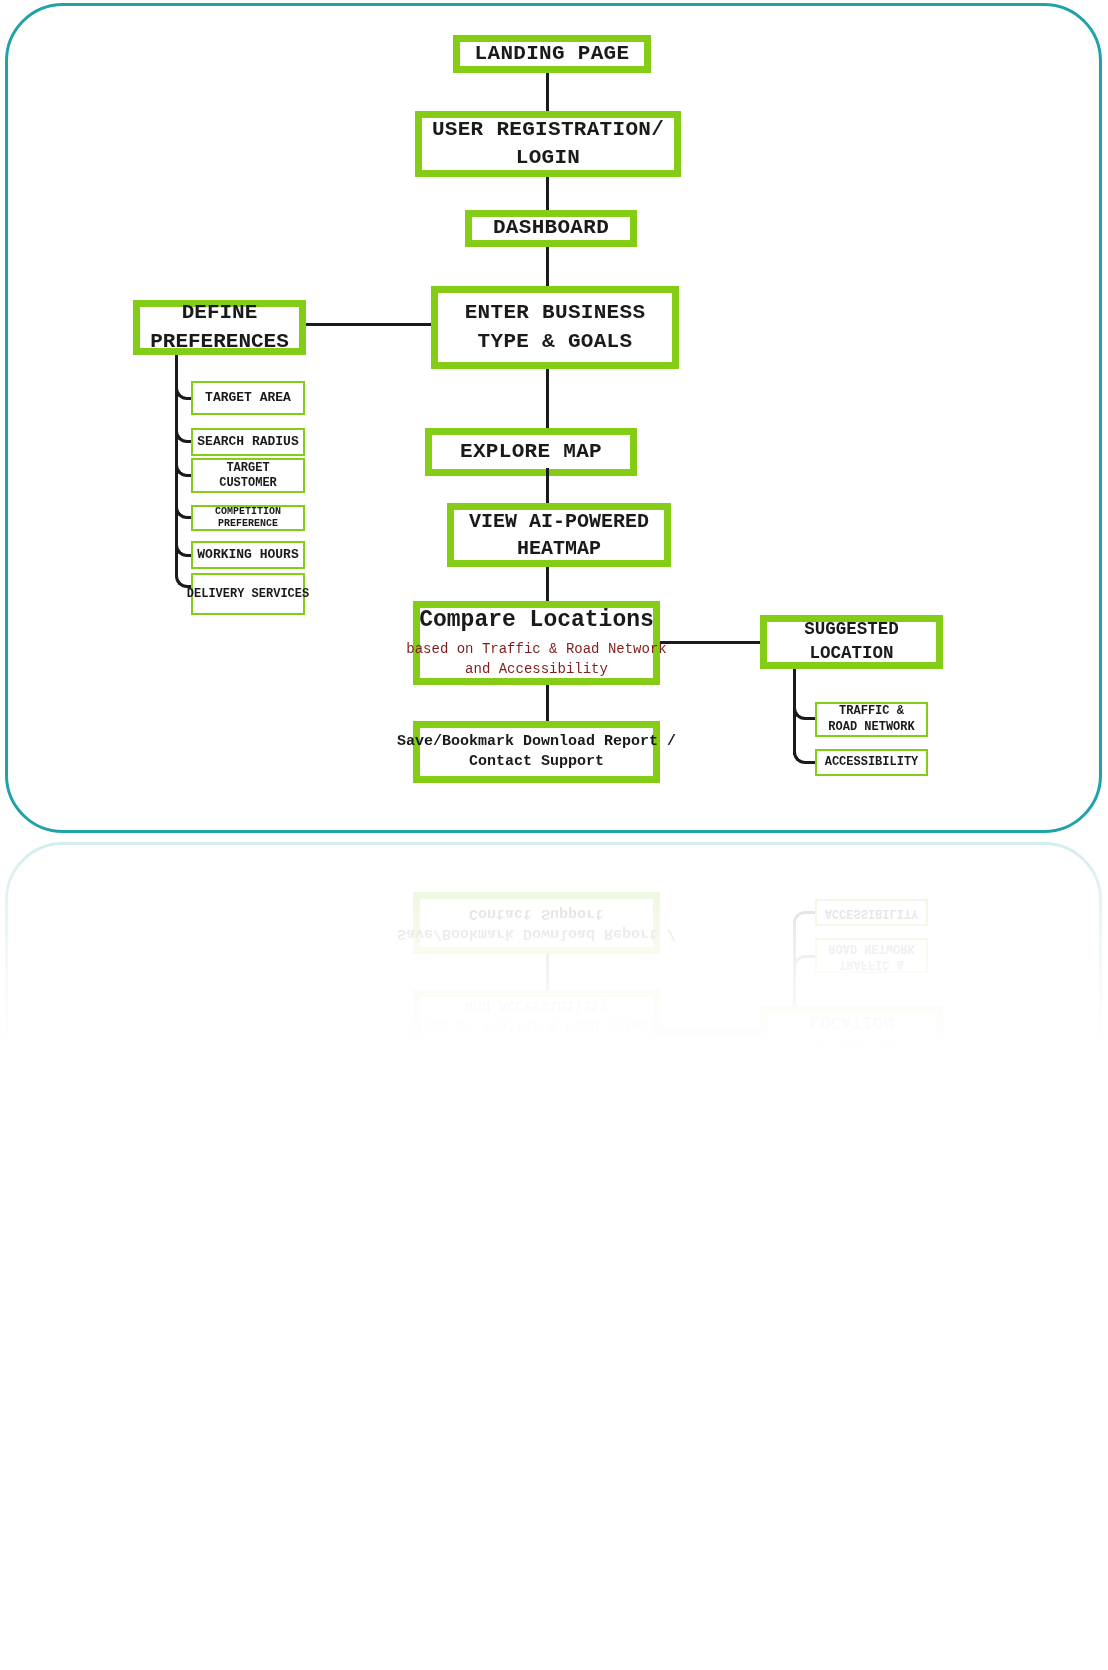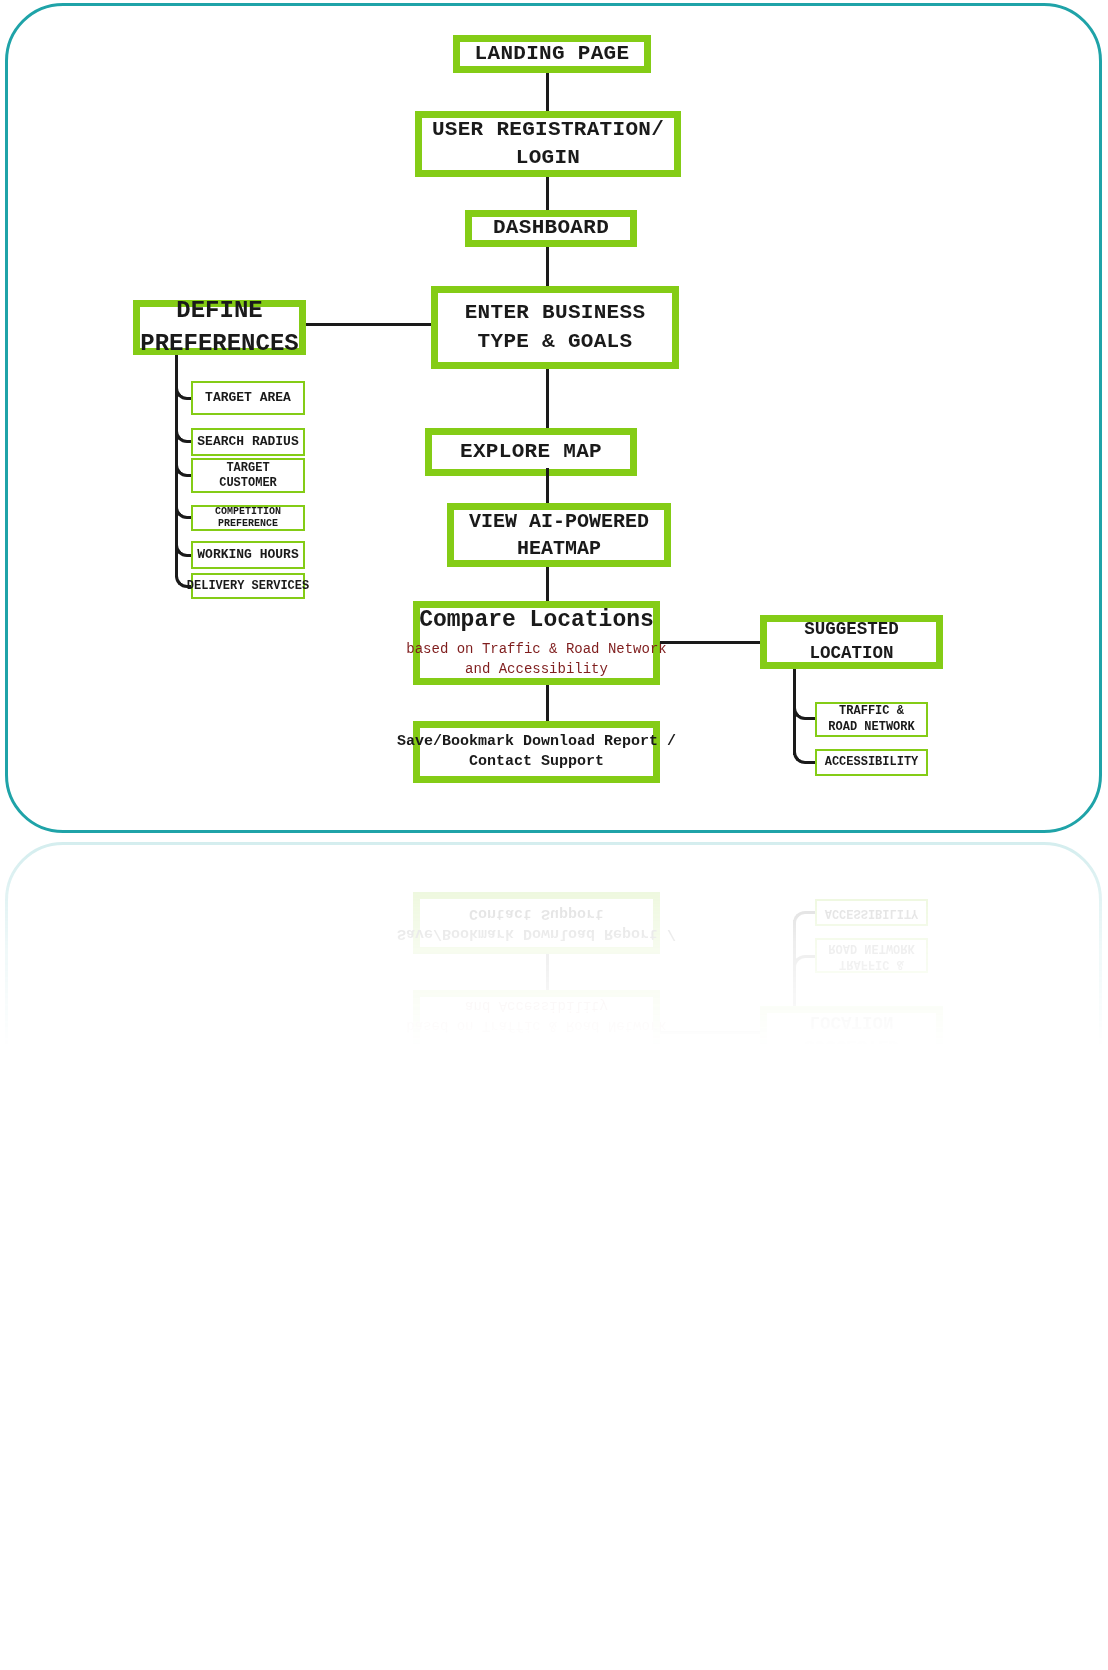--- a/index.html
+++ b/index.html
@@ -9,21 +9,21 @@
   .card{position:absolute;left:5px;top:3px;width:1097px;height:830px;
         border:3px solid #1fa3a8;border-radius:58px;background:#ffffff;box-sizing:border-box;}
 
   .node{position:absolute;background:#ffffff;border:7px solid #84cc16;box-sizing:border-box;
         display:flex;flex-direction:column;align-items:center;justify-content:center;
         text-align:center;font-weight:bold;line-height:1.35;font-family:Liberation Mono, monospace;}
   .node .ln{display:block;white-space:nowrap;}
 
   .fz-xl{font-size:21px;letter-spacing:.3px;}
   .fz-lg{font-size:20px;}
-  .fz-md{font-size:24px;}
+  .fz-md{font-size:21px;}
   .fz-sm{font-size:13px;}
   .fz-xs{font-size:12px;}
   .fz-xxs{font-size:10px;}
   .thin{border-width:2.5px;}
 
   .compare-title{font-size:23px;font-weight:bold;line-height:1.2;}
   .compare-sub{font-size:14px;font-weight:normal;color:#7f1d1d;line-height:1.45;margin-top:4px;}
 
   .vline{position:absolute;width:3px;background:#1a1a1a;}
   .hline{position:absolute;height:3px;background:#1a1a1a;}
@@ -93,21 +93,21 @@
     <span class="ln">TARGET</span>
     <span class="ln">CUSTOMER</span>
   </div>
   <div class="node thin fz-xxs" style="left:183px;top:499px;width:114px;height:26px;line-height:1.25;">
     <span class="ln">COMPETITION</span>
     <span class="ln">PREFERENCE</span>
   </div>
   <div class="node thin fz-sm" style="left:183px;top:535px;width:114px;height:28px;">
     <span class="ln">WORKING HOURS</span>
   </div>
-  <div class="node thin fz-xs" style="left:183px;top:567px;width:114px;height:26px;">
+  <div class="node thin fz-xs" style="left:183px;top:567px;width:114px;height:42px;">
     <span class="ln">DELIVERY SERVICES</span>
   </div>
 
   <div class="node" style="left:752px;top:609px;width:183px;height:54px;font-size:17.5px;">
     <span class="ln">SUGGESTED</span>
     <span class="ln">LOCATION</span>
   </div>
 
   <div class="node thin fz-xs" style="left:807px;top:696px;width:113px;height:35px;line-height:1.3;">
     <span class="ln">TRAFFIC &amp;</span>

